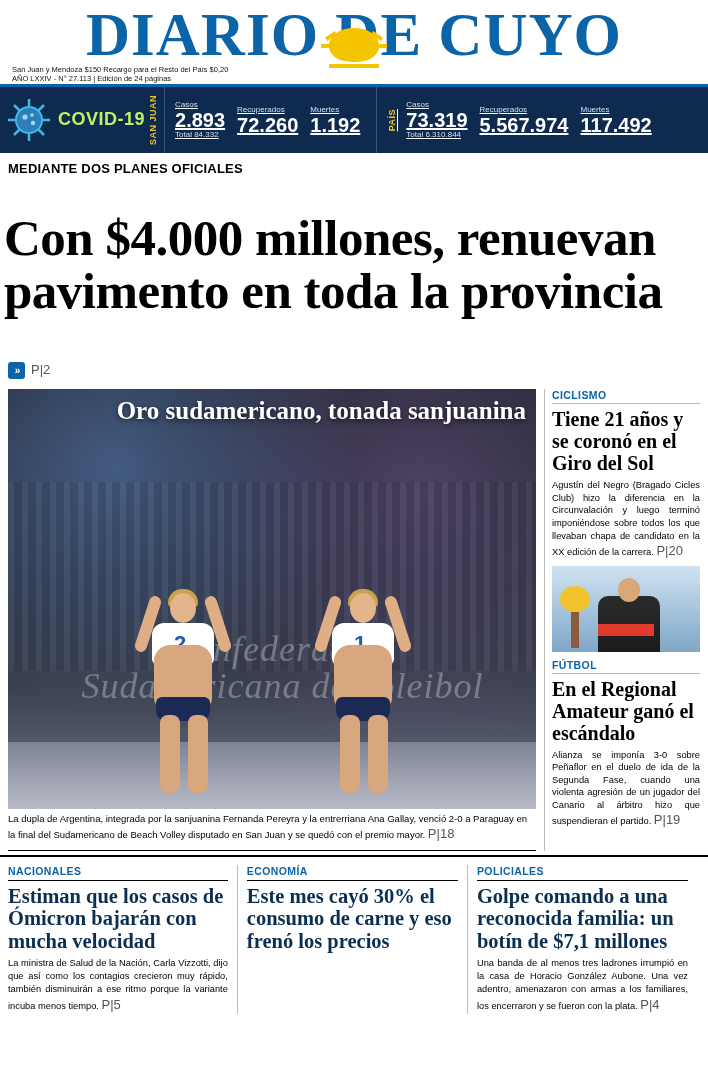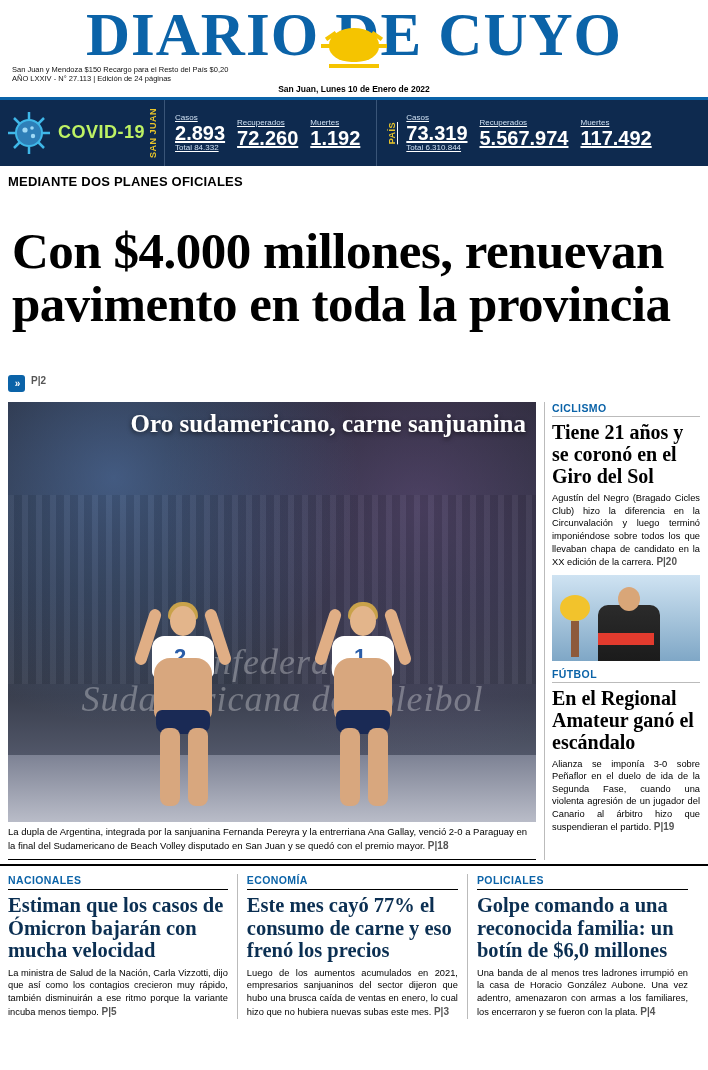--- a/index.html
+++ b/index.html
@@ -141,21 +141,21 @@
     font-size: 13px;
     font-weight: bold;
     padding: 8px 8px 2px 8px;
     letter-spacing: 0.2px;
   }
   .headline {
     font-family: "Liberation Serif", serif;
     font-weight: bold;
     font-size: 51px;
     line-height: 1.04;
-    padding: 0 12px;
+    padding: 0 4px;
     letter-spacing: -0.5px;
   }
   .lead-deck {
     display: flex;
     gap: 6px;
     padding: 9px 8px 10px 8px;
     font-size: 11.5px;
     line-height: 1.33;
   }
   .deck-arrows {
@@ -171,22 +171,22 @@
     width: 17px; height: 17px;
     background: #0b63a8;
     color: #fff;
     border-radius: 3px;
     font-size: 10px;
     text-align: center;
     line-height: 17px;
     letter-spacing: -2px;
   }
   .page-ref {
-    font-size: 10px;
-    font-weight: bold;
+    font-size: 13px;
+    font-weight: normal;
     color: #555;
     white-space: nowrap;
   }
 
   
   .mid {
     display: flex;
     padding: 0 8px;
     gap: 8px;
   }
@@ -398,21 +398,20 @@
     <div class="ray" style="right:6px; top:24px; width:14px; height:4px;"></div>
     <div class="ray" style="left:14px; top:44px; width:50px; height:4px;"></div>
     <div class="ray" style="left:10px; top:14px; width:12px; height:4px; transform:rotate(-35deg);"></div>
     <div class="ray" style="right:10px; top:14px; width:12px; height:4px; transform:rotate(35deg);"></div>
   </div>
   <div class="masthead-title">DIARIO DE CUYO</div>
   <div class="masthead-subline">
     <div class="masthead-sub-left">San Juan y Mendoza $150 Recargo para el Resto del País $0,20</div>
     <div class="masthead-sub-right">AÑO LXXIV - N° 27.113 | Edición de 24 páginas</div>
   </div>
-  <div class="masthead-date">San Juan, Lunes 10 de Enero de 2022</div>
 </div>
 
 <div class="covid-bar">
   <div class="covid-virus">
     <svg width="46" height="46" viewBox="0 0 46 46" aria-hidden="true">
       <g stroke="#3fb7e8" stroke-width="2.5" fill="none">
         <line x1="23" y1="2" x2="23" y2="10"></line>
           <line x1="23" y1="36" x2="23" y2="44"></line>
         <line x1="2" y1="23" x2="10" y2="23"></line>
           <line x1="36" y1="23" x2="44" y2="23"></line>
@@ -504,21 +503,21 @@
         <div class="hair"></div>
           <div class="head"></div>
         <div class="top"></div>
         <div class="num">1</div>
         <div class="torso"></div>
           <div class="bottoms"></div>
         <div class="legL"></div>
           <div class="legR"></div>
       </div>
 
-      <div class="overlay-title">Oro sudamericano, carne sanjuanina</div>
+      <div class="overlay-title">Oro sudamericano, tonada sanjuanina</div>
     </div>
     <div class="photo-caption">
       <span>La dupla de Argentina, integrada por la sanjuanina Fernanda Pereyra y la entrerriana Ana Gallay, venció 2-0 a Paraguay en la final del Sudamericano de Beach Volley disputado en San Juan y se quedó con el premio mayor.</span>
       <span class="page-ref">P|18</span>
     </div>
   </div>
 
   <div class="mid-right">
 
     <div>
@@ -559,30 +558,26 @@
     <h2 class="bcol-head">Estiman que los casos de Ómicron bajarán con mucha velocidad</h2>
     <div class="bcol-body">
       <span>La ministra de Salud de la Nación, Carla Vizzotti, dijo que así como los contagios crecieron muy rápido, también disminuirán a ese ritmo porque la variante incuba menos tiempo.</span>
       <span class="page-ref">P|5</span>
     </div>
   </div>
 
   <div class="bcol">
     <div class="bcol-label">ECONOMÍA</div>
     <div class="hr-thin"></div>
-    <h2 class="bcol-head">Este mes cayó 77% el consumo de carne y eso frenó los precios</h2>
-    <div class="bcol-body">
-      <span>Luego de los aumentos acumulados en 2021, empresarios sanjuaninos del sector dijeron que hubo una brusca caída de ventas en enero, lo cual hizo que no hubiera nuevas subas este mes.</span>
-      <span class="page-ref">P|3</span>
-    </div>
+    <h2 class="bcol-head">Este mes cayó 30% el consumo de carne y eso frenó los precios</h2>
   </div>
 
   <div class="bcol">
     <div class="bcol-label">POLICIALES</div>
     <div class="hr-thin"></div>
-    <h2 class="bcol-head">Golpe comando a una reconocida familia: un botín de $6,0 millones</h2>
+    <h2 class="bcol-head">Golpe comando a una reconocida familia: un botín de $7,1 millones</h2>
     <div class="bcol-body">
       <span>Una banda de al menos tres ladrones irrumpió en la casa de Horacio González Aubone. Una vez adentro, amenazaron con armas a los familiares, los encerraron y se fueron con la plata.</span>
       <span class="page-ref">P|4</span>
     </div>
   </div>
 
 </div>
 
 </body></html>

